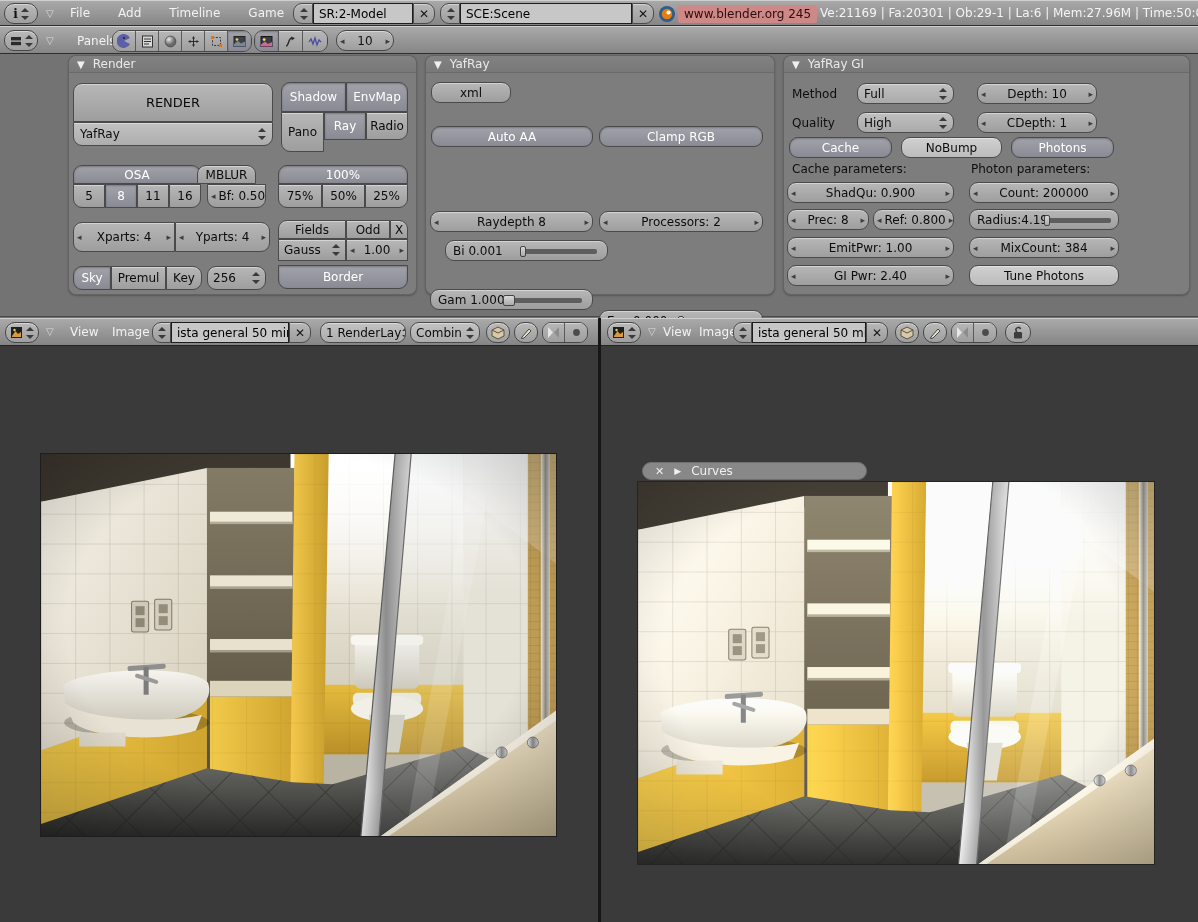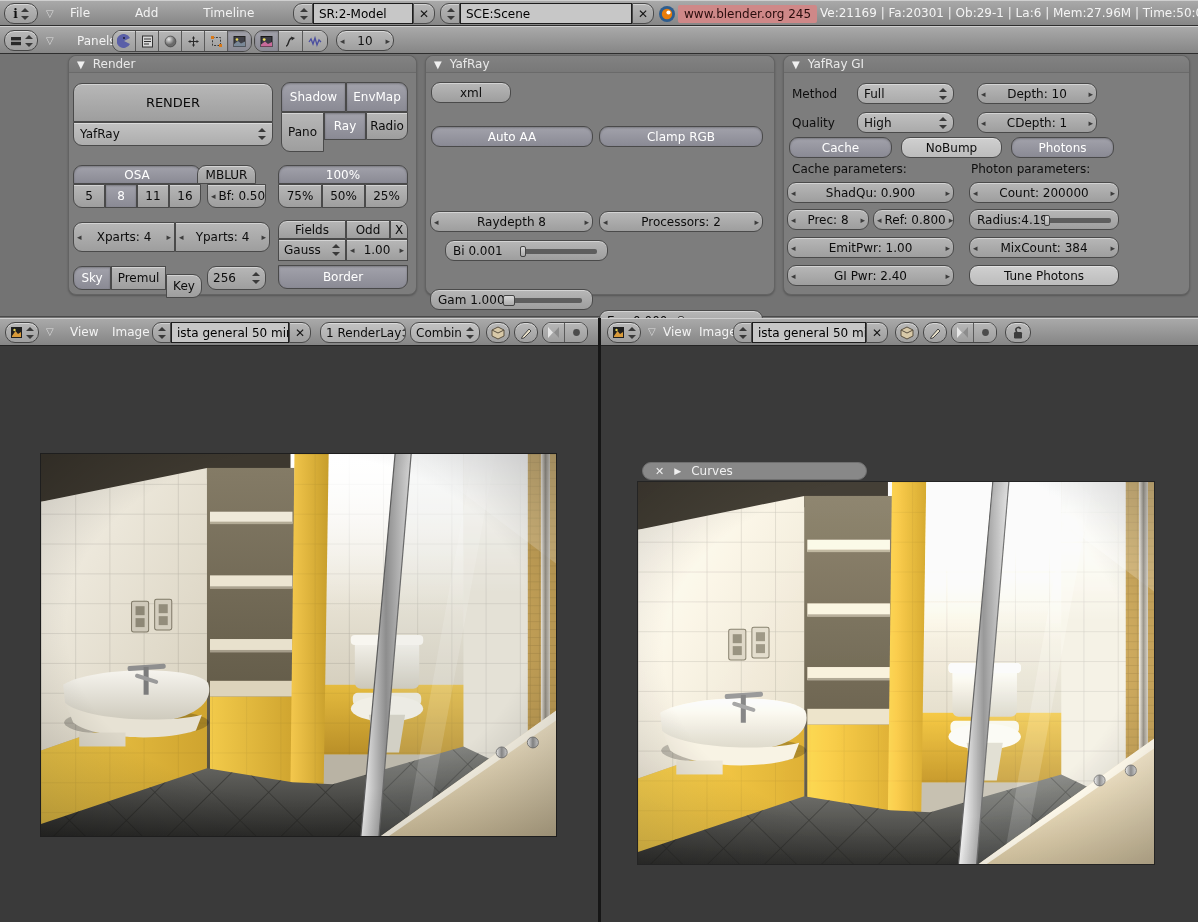--- a/index.html
+++ b/index.html
@@ -86,21 +86,21 @@
 
 <div class="screen">
 
   <div class="hdr abs" style="left:0;top:0;width:1198px;height:26px;">
     <div class="pill abs" style="left:4px;top:2px;width:34px;height:21px;gap:2px;">
       <span style="font-weight:bold;font-family:'DejaVu Serif',serif;">i</span>
       <span class="ud"></span>
     </div>
     <span class="hdr-tri abs" style="left:46px;top:7px;">▽</span>
 
-    <div class="abs" style="left:70px;top:5px;display:flex;gap:45px;">
+    <div class="abs" style="left:70px;top:5px;display:flex;gap:28px;">
       <span class="menu-label">File</span>
       <span class="menu-label">Add</span>
       <span class="menu-label">Timeline</span>
       <span class="menu-label">Game</span>
       <span class="menu-label">Render</span>
       <span class="menu-label">Help</span>
     </div>
 
     <div class="abs" style="left:293px;top:2px;display:flex;height:21px;">
       <div class="btn rl" style="width:20px;">
@@ -328,21 +328,21 @@
       <div class="btn on abs" style="left:209px;top:209px;width:130px;height:24px;border-radius:0 0 9px 9px;">
           <span>Border</span>
         </div>
 
       <div class="btn on abs rl" style="left:4px;top:210px;width:38px;height:24px;">
           <span>Sky</span>
         </div>
       <div class="btn abs" style="left:42px;top:210px;width:55px;height:24px;">
           <span>Premul</span>
         </div>
-      <div class="btn abs rr" style="left:97px;top:210px;width:36px;height:24px;margin-top:8px;">
+      <div class="btn abs rr" style="left:97px;top:210px;width:36px;height:24px;">
           <span>Key</span>
         </div>
       <div class="btn abs ra" style="left:138px;top:210px;width:59px;height:24px;justify-content:space-between;padding:0 5px;">
         <span>256</span>
           <span class="ud"></span>
       </div>
     </div>
 
     <div class="panel" style="left:425px;top:1px;width:350px;height:240px;">
       <div class="panel-hd">

